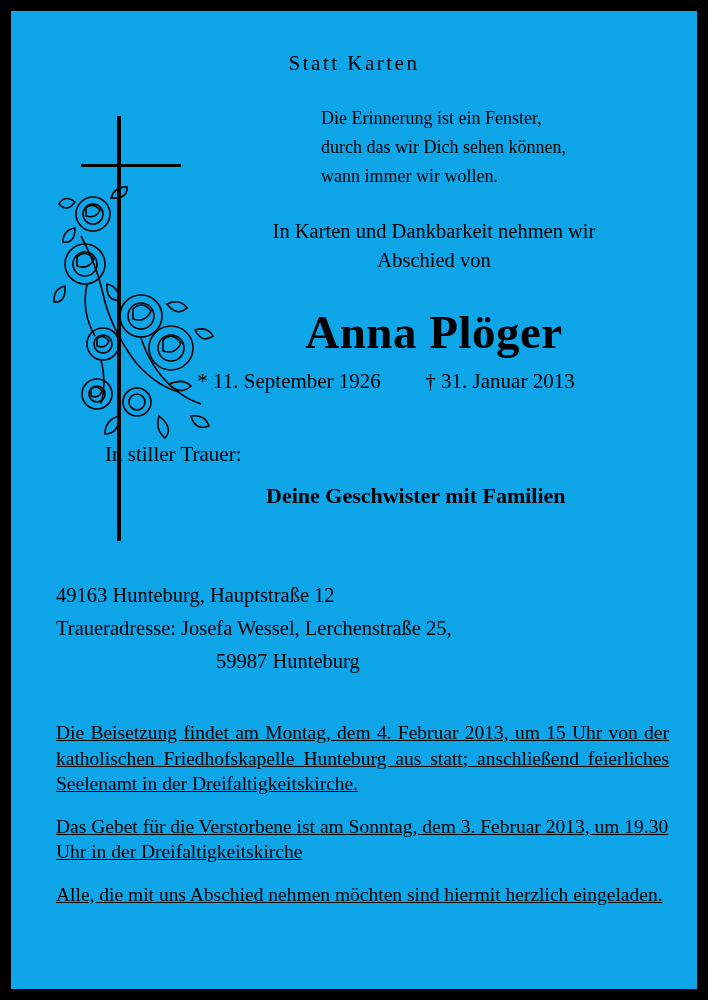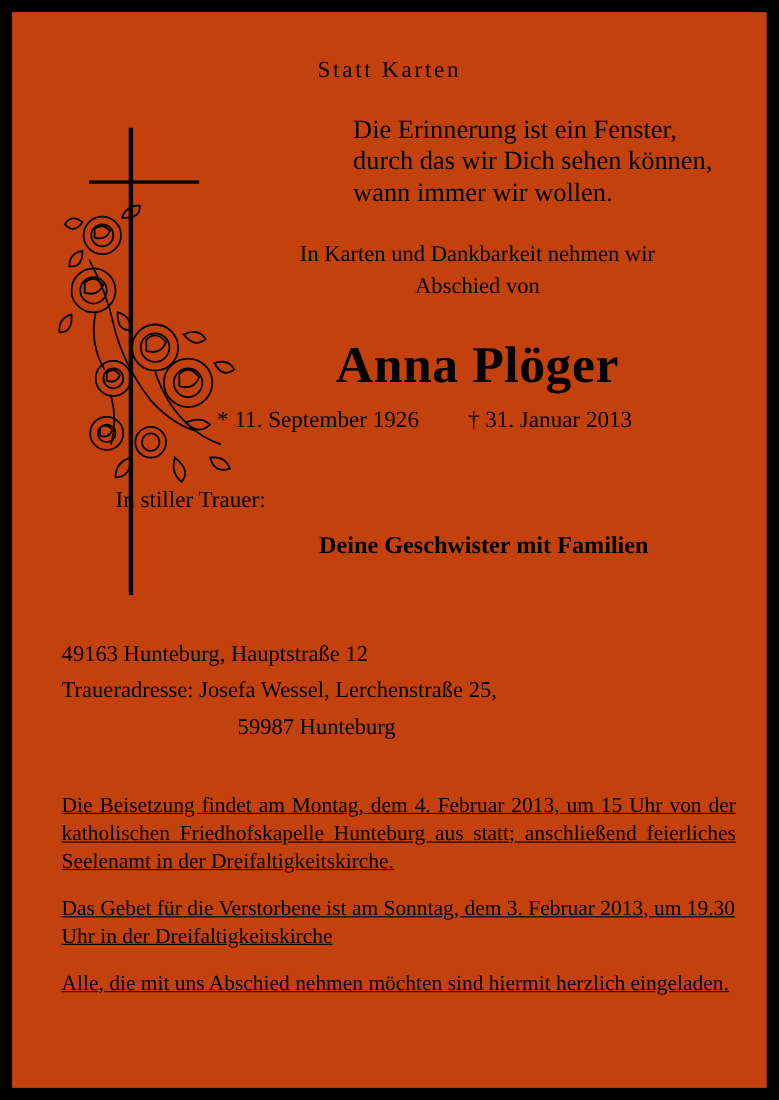--- a/index.html
+++ b/index.html
@@ -12,40 +12,40 @@
     height: 1000px;
     font-family: "Liberation Serif", serif;
     color: #000;
   }
   .obituary {
     position: absolute;
     left: 11px;
     top: 11px;
     width: 686px;
     height: 978px;
-    background: #c2410c;
+    background: #0ea5e9;
     overflow: hidden;
   }
   .statt {
     text-align: center;
     font-size: 21px;
     letter-spacing: 2.5px;
     margin-top: 40px;
   }
   .cross-art {
     position: absolute;
     left: 30px;
     top: 105px;
     width: 180px;
     height: 430px;
   }
   .poem {
     margin-top: 28px;
     text-align: left;
-    font-size: 24px;
+    font-size: 18px;
     line-height: 29px;
     padding-left: 310px;
   }
   .poem div { white-space: nowrap; }
   .intro {
     margin-top: 26px;
     text-align: center;
     font-size: 20.5px;
     line-height: 29px;
     padding-left: 160px;
@@ -68,21 +68,20 @@
   .mourn-label {
     margin-top: 48px;
     font-size: 21px;
     padding-left: 94px;
   }
   .mourn-who {
     margin-top: 16px;
     font-size: 22px;
     font-weight: bold;
     padding-left: 255px;
-    margin-left: 24px;
   }
   .address {
     margin-top: 70px;
     font-size: 20.5px;
     line-height: 33px;
     padding-left: 45px;
   }
   .address .indent { padding-left: 160px; }
   .details {
     margin-top: 42px;

